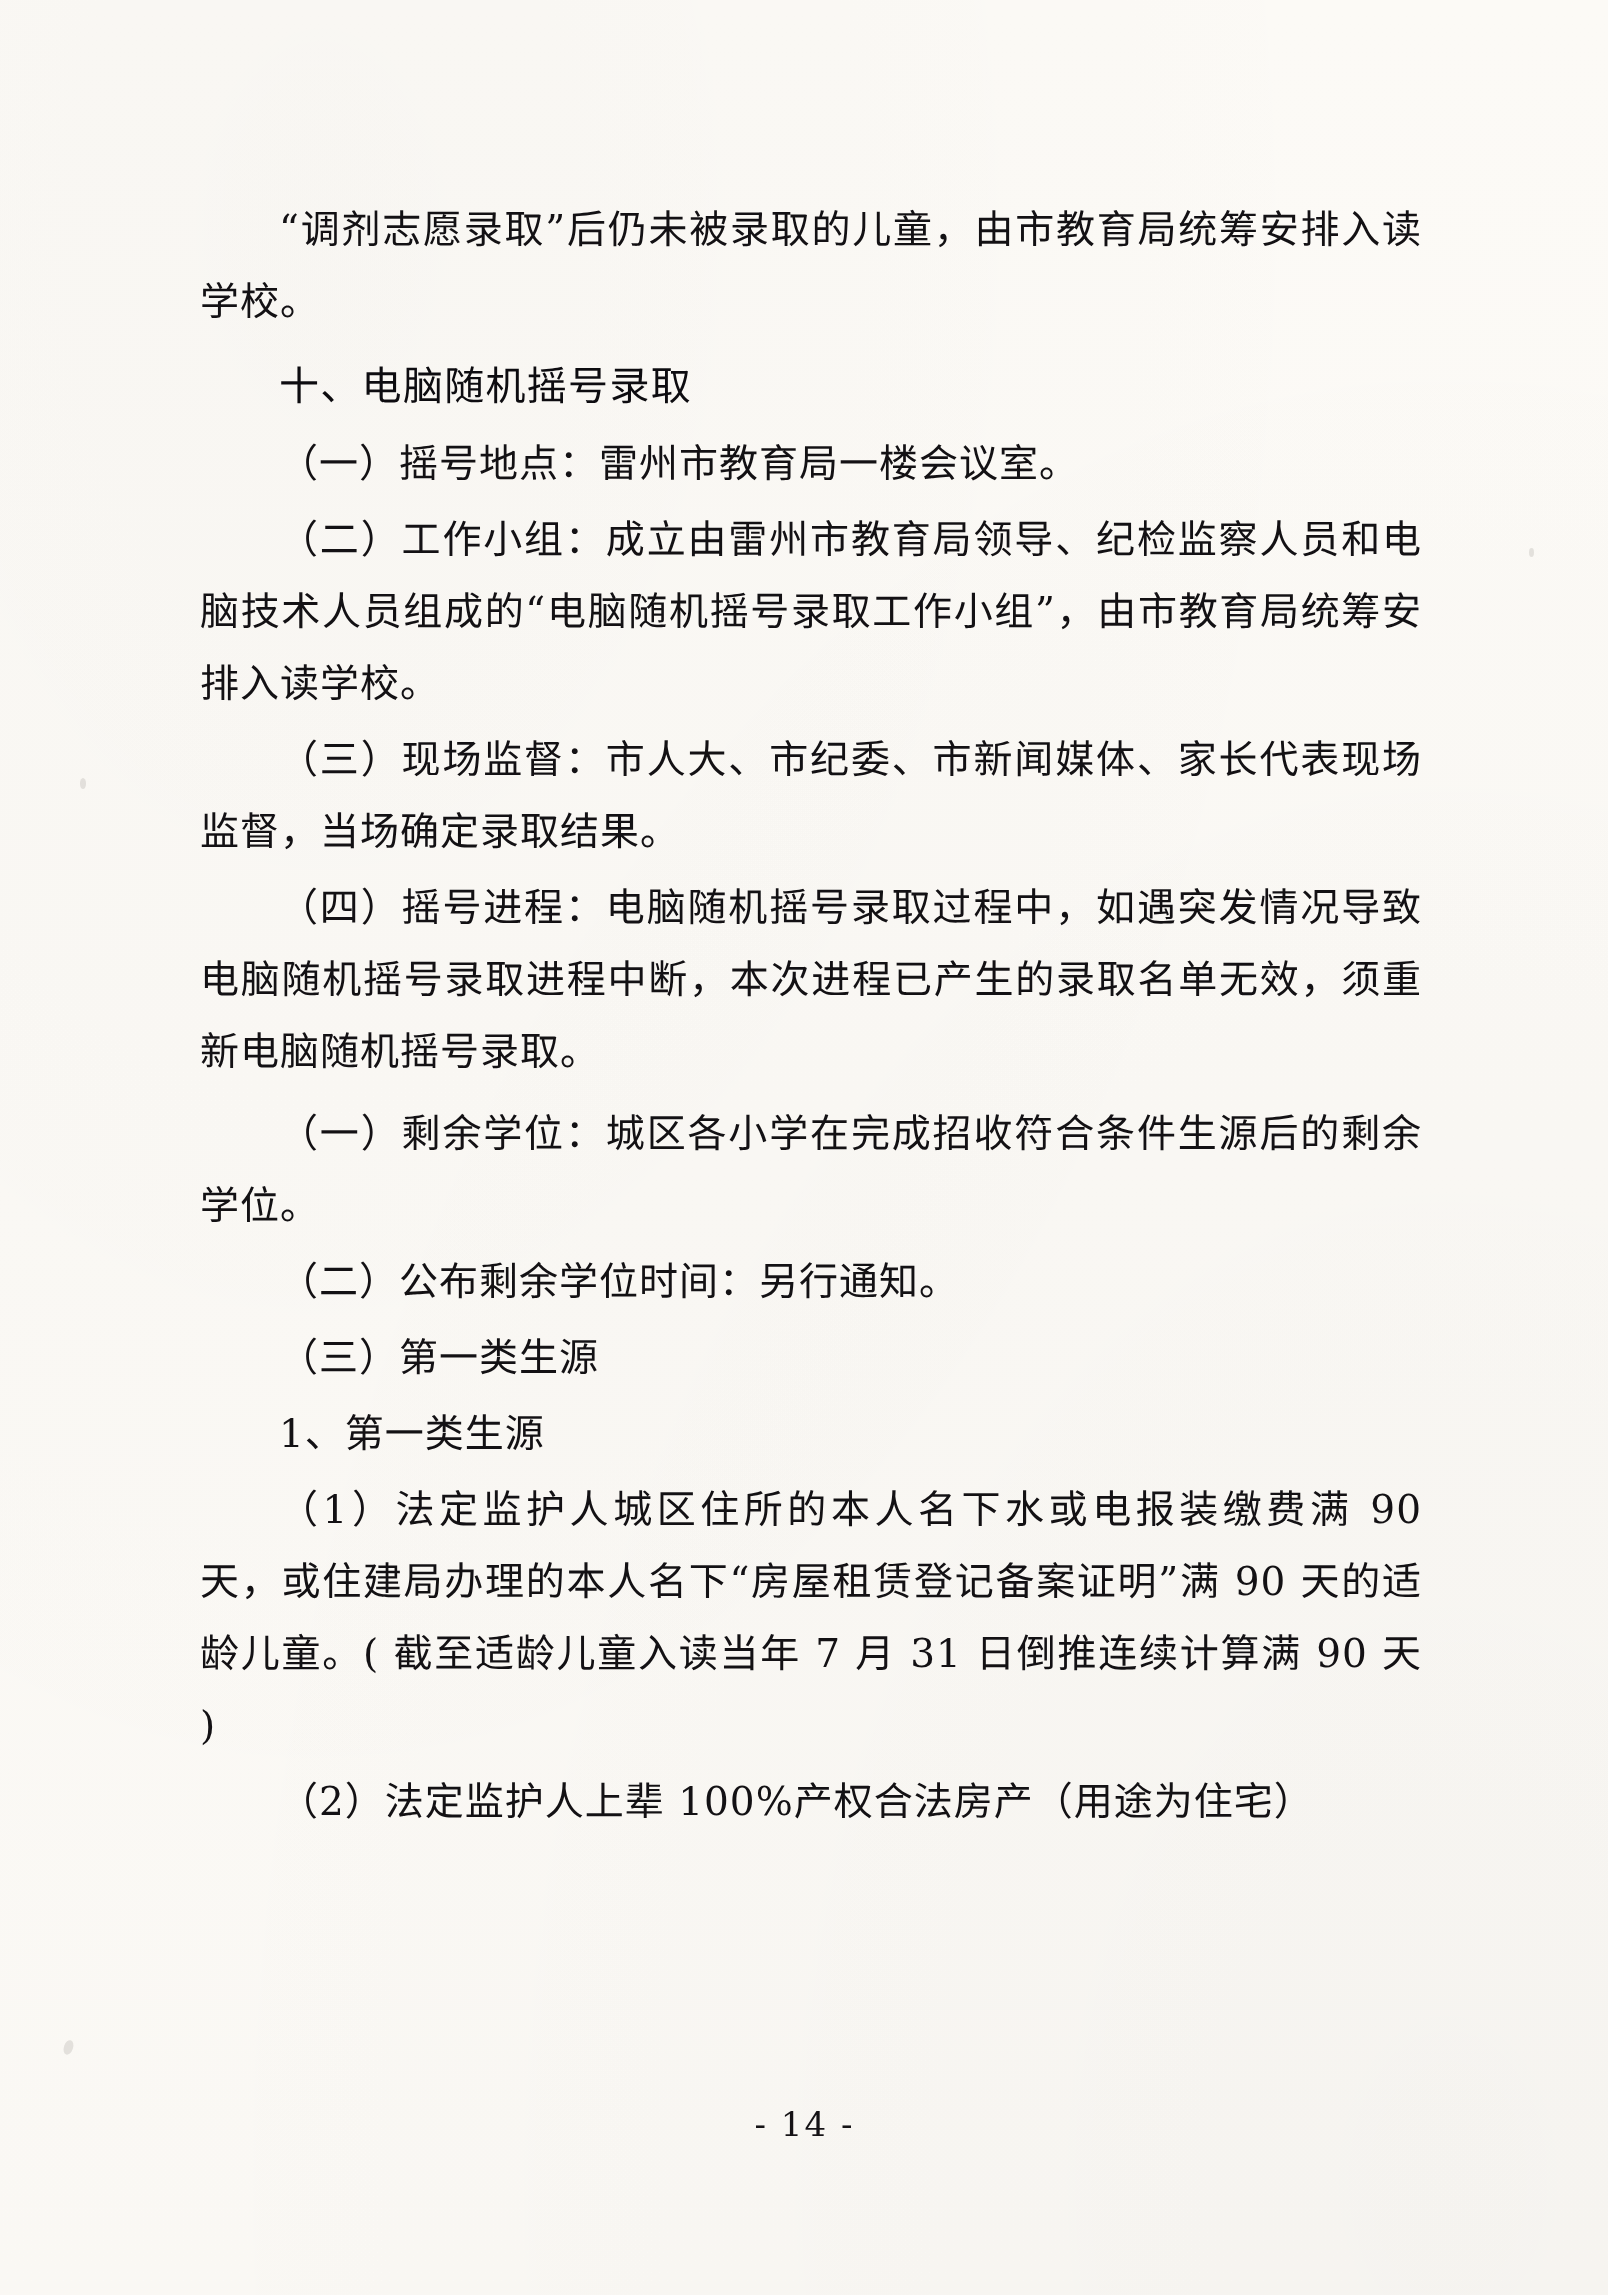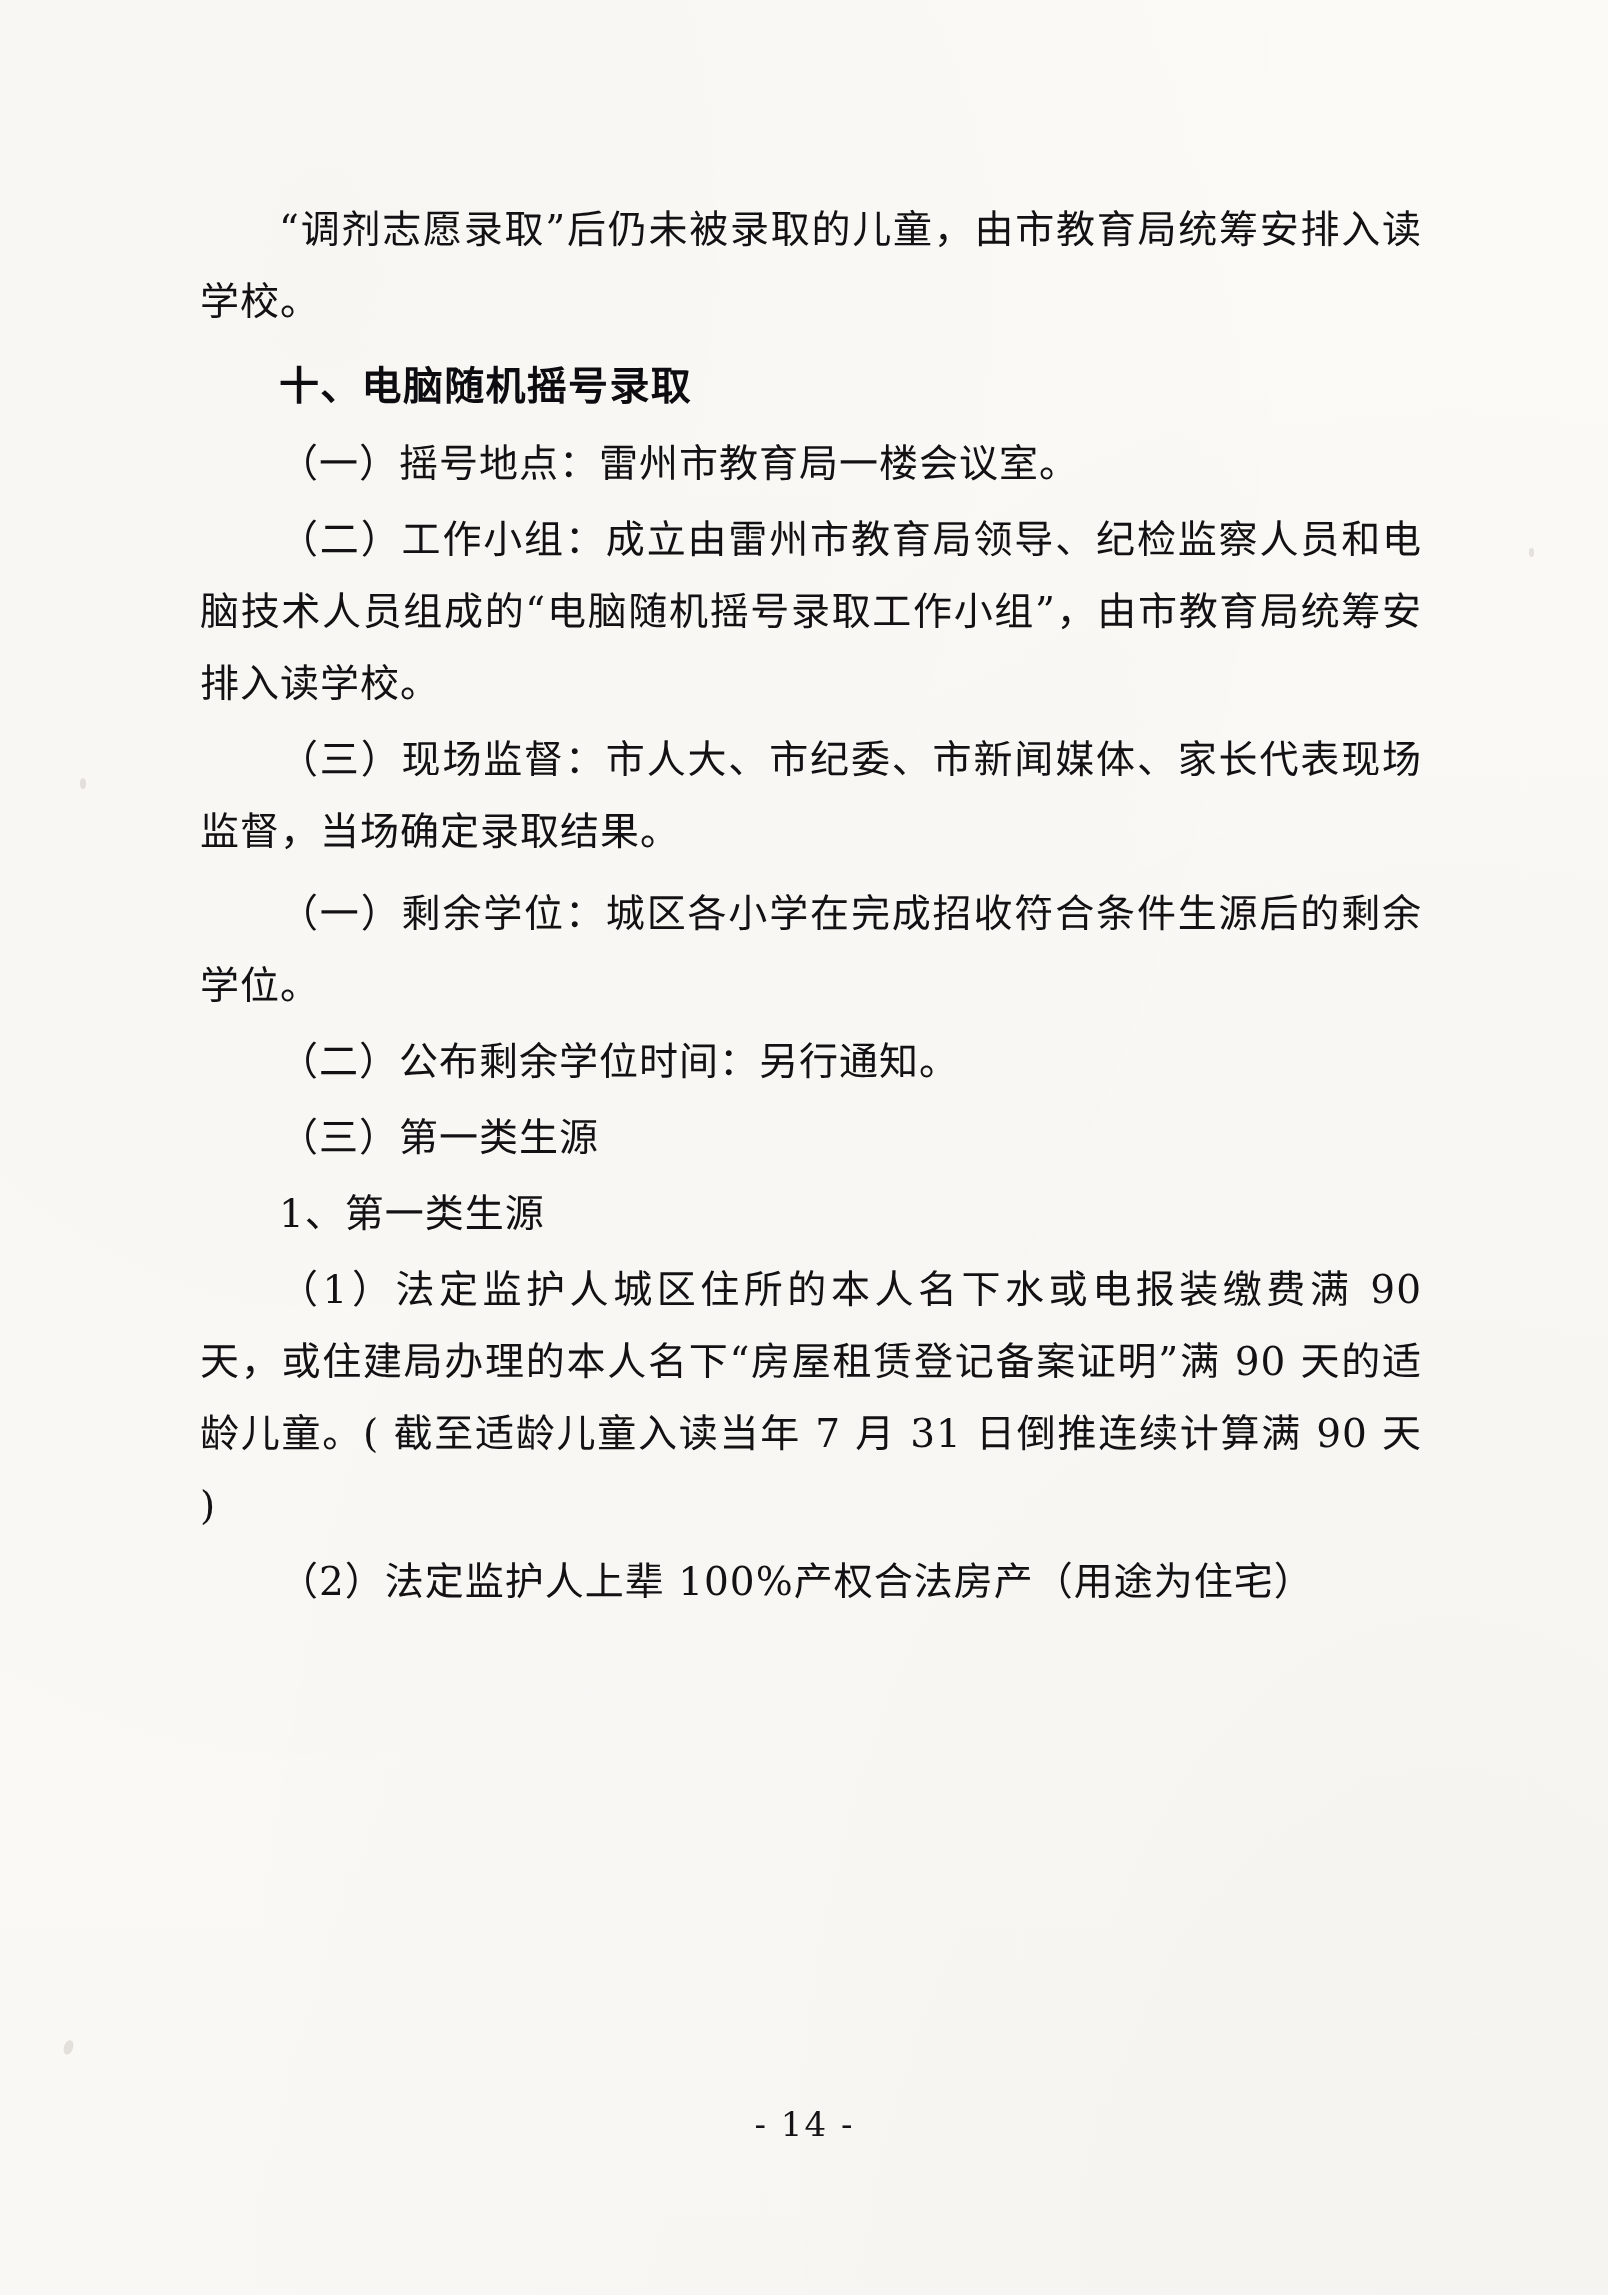--- a/index.html
+++ b/index.html
@@ -45,21 +45,21 @@
     color: #131114;
   }
   p.indent {
     padding-left: 0;
     text-indent: 79px;
   }
   h2.heading {
     margin: 0 0 4px 0;
     font-size: 40px;
     line-height: 75px;
-    font-weight: bold;
+    font-weight: normal;
     letter-spacing: 1.3px;
     text-indent: 79px;
     font-family: "DejaVu Sans", "Liberation Sans", sans-serif;
     color: #0d0c10;
   }
   .gap {
     height: 6.7px;
   }
   .page-number {
     position: absolute;
@@ -98,20 +98,21 @@
     <div class="gap"></div>
 
     <h2 class="heading">十、电脑随机摇号录取</h2>
 
     <p class="para indent">（一）摇号地点：雷州市教育局一楼会议室。</p>
 
     <p class="para indent">（二）工作小组：成立由雷州市教育局领导、纪检监察人员和电脑技术人员组成的“电脑随机摇号录取工作小组”，由市教育局统筹安排入读学校。</p>
 
     <p class="para indent">（三）现场监督：市人大、市纪委、市新闻媒体、家长代表现场监督，当场确定录取结果。</p>
 
+    <p class="para indent">（四）摇号进程：电脑随机摇号录取过程中，如遇突发情况导致电脑随机摇号录取进程中断，本次进程已产生的录取名单无效，须重新电脑随机摇号录取。</p>
 
     <div class="gap"></div>
 
 
     <p class="para indent">（一）剩余学位：城区各小学在完成招收符合条件生源后的剩余学位。</p>
 
     <p class="para indent">（二）公布剩余学位时间：另行通知。</p>
 
     <p class="para indent">（三）第一类生源</p>
 

